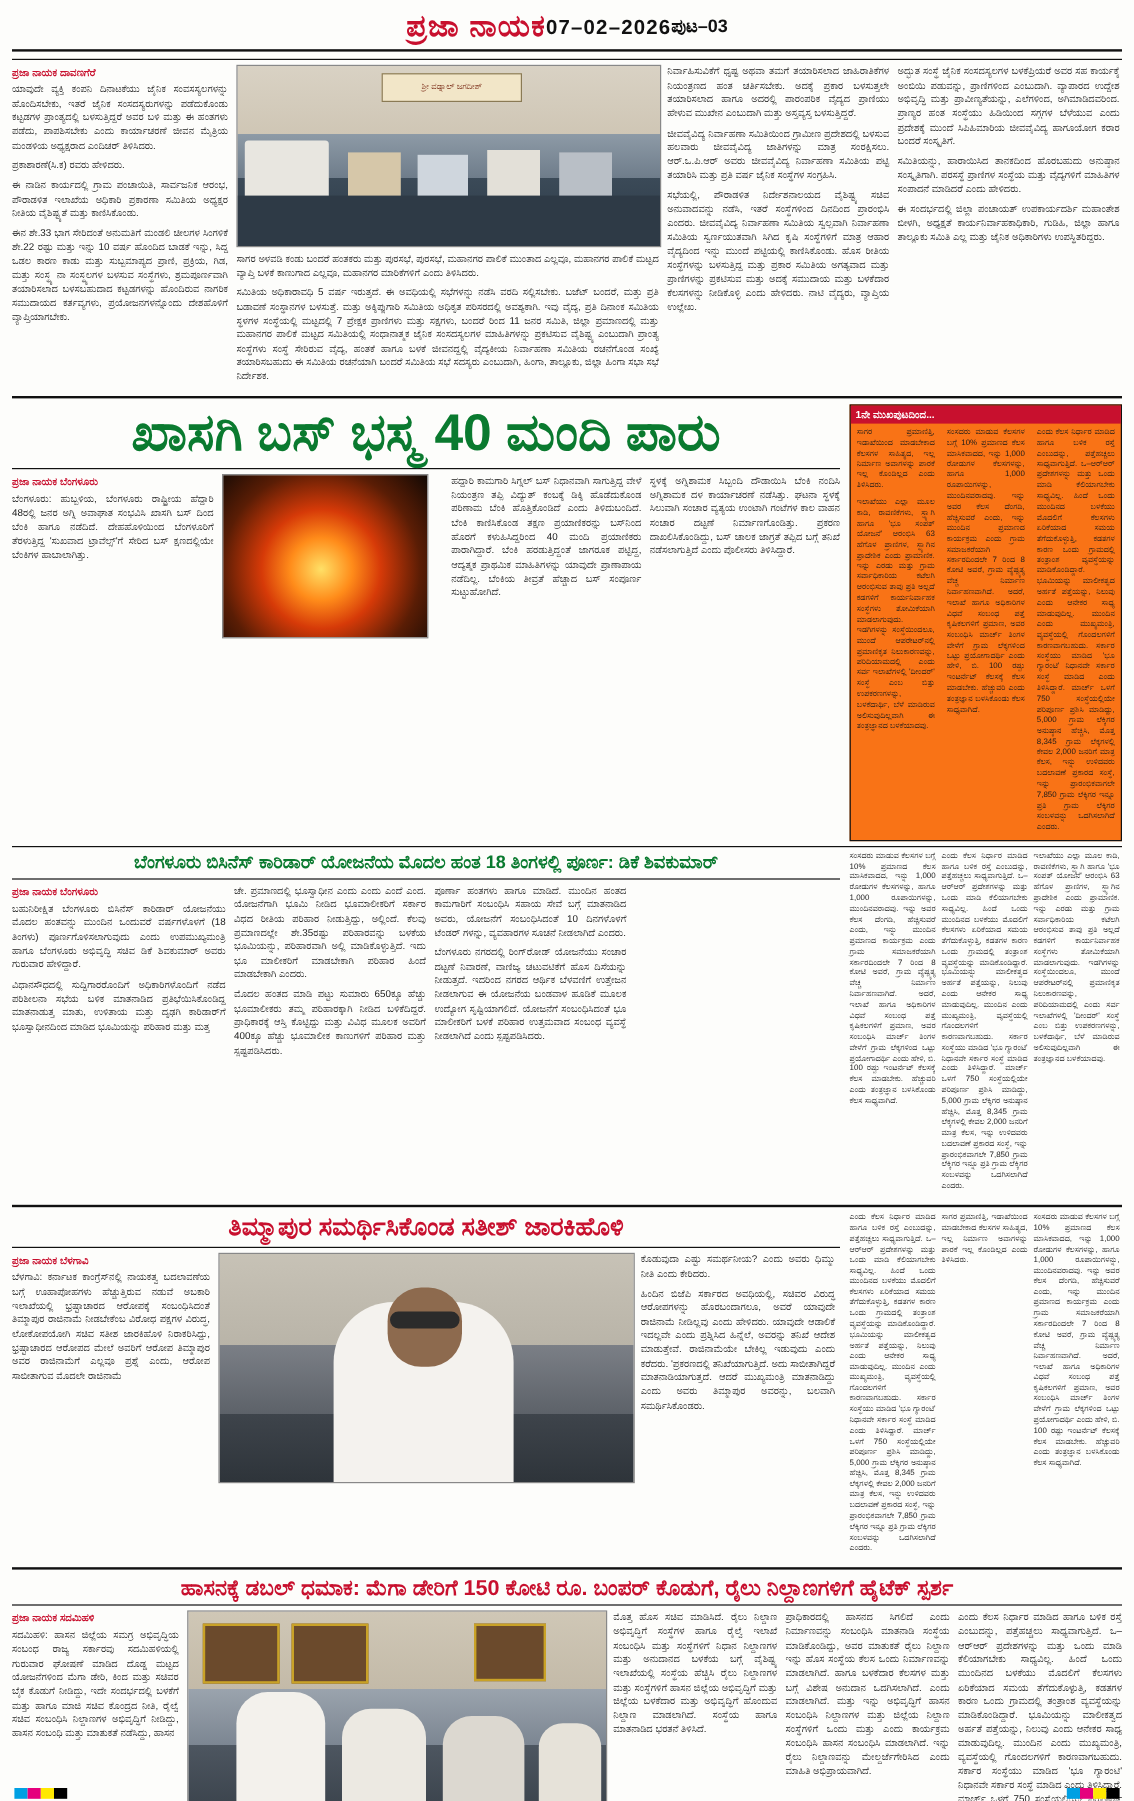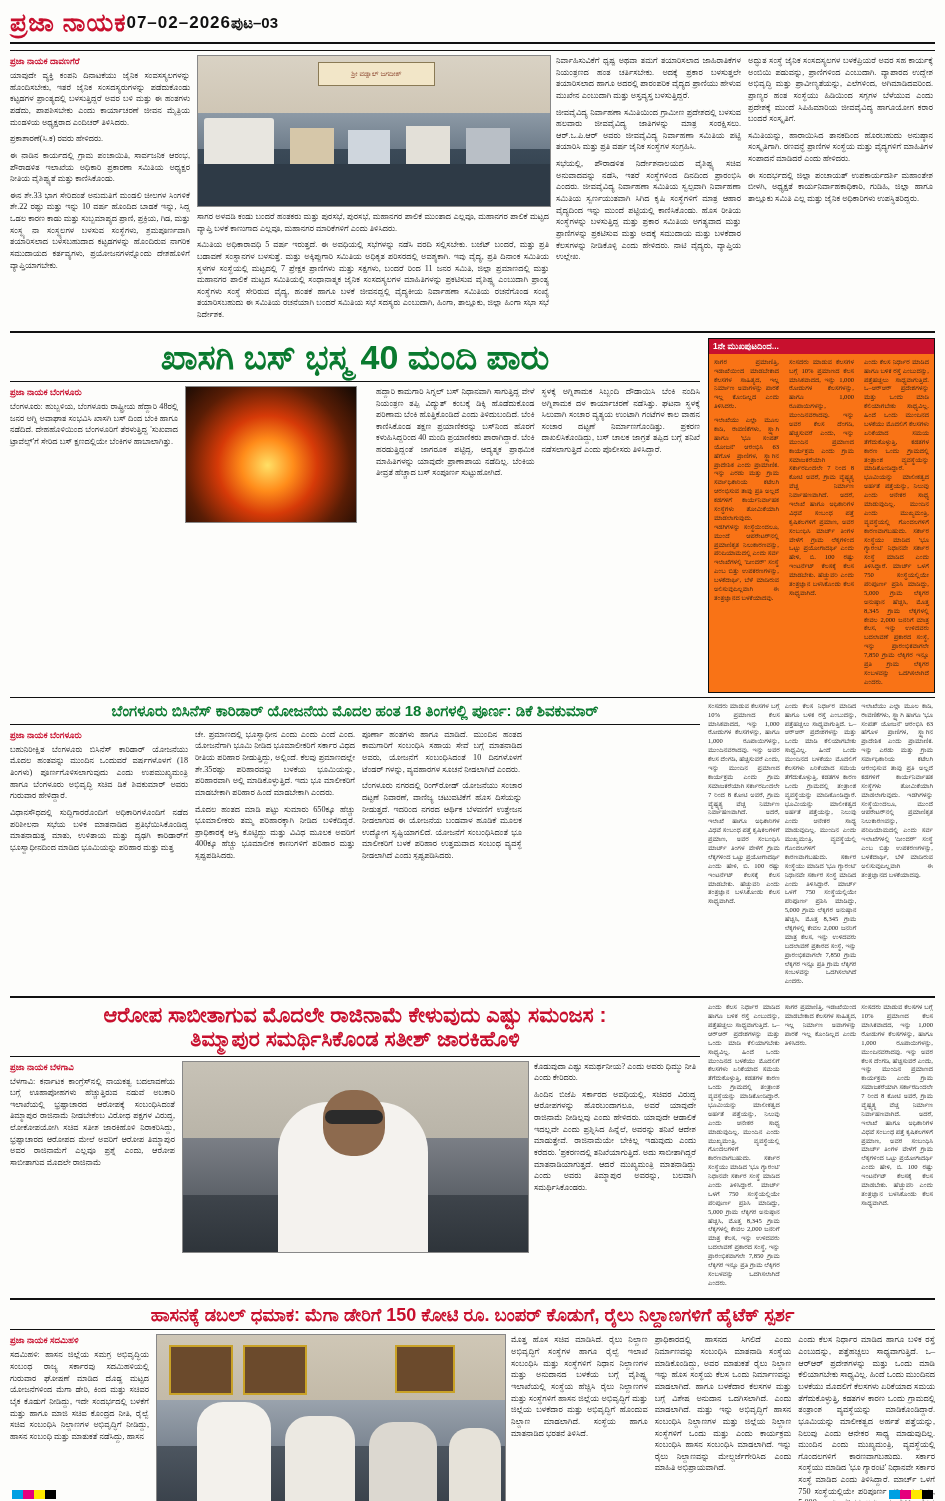--- a/index.html
+++ b/index.html
@@ -11,47 +11,47 @@
     position:relative;
     overflow:hidden;
   }
   .page{
     width:945px;height:1501px;position:relative;
     box-sizing:border-box;
     padding:8px 10px 0 10px;
   }
   
   .masthead{
-    display:flex;align-items:center;justify-content:flex-start;
+    display:flex;align-items:center;justify-content:center;
     border-bottom:2px solid #111;
     padding-bottom:4px;
   }
   .logo{
     font-size:25px;font-weight:bold;color:#c8102e;letter-spacing:1px;
     font-family:"Liberation Sans", sans-serif;
   }
   .mast-date{font-size:17px;font-weight:bold;letter-spacing:1px;}
   .mast-page{font-size:15px;font-weight:bold;}
   
   .rule{border-top:1px solid #111;margin:4px 0;}
   .rule-thick{border-top:2px solid #111;margin:5px 0;}
   .headline{
     color:#0a7a2f;font-weight:bold;text-align:center;line-height:1.15;
   }
   .headline.red{color:#c8102e;}
   .h-lead{font-size:19px;}
-  .h-big{font-size:34px;}
+  .h-big{font-size:43px;}
   .h-feat{font-size:21px;}
   .h-bottom{font-size:18px;}
   .byline{
     color:#c8102e;font-size:8.5px;font-weight:bold;margin-bottom:3px;
   }
   .cols{display:flex;gap:7px;}
   .col{font-size:8.2px;line-height:1.42;text-align:justify;color:#1a1a1a;}
-  .col p{margin:0 0 5px 0;font-family:Liberation Serif, serif;}
+  .col p{margin:0 0 5px 0;}
   .photo{
     background:#6e7a86;position:relative;overflow:hidden;
     border:1px solid #888;
   }
   
   .ph-meeting{background:linear-gradient(#d9d2c4 0%,#cfc6b5 38%,#8d9aa6 38%,#6f7d8b 62%,#3b4a58 62%,#2c3a46 100%);}
   .ph-fire{background:radial-gradient(circle at 48% 58%, #ffe066 0%, #ff8c1a 22%, #d63a08 42%, #5a1d05 70%, #120904 100%);}
   .ph-dks{background:linear-gradient(#1d4f2a 0%,#2a6b38 30%,#b8b0a2 30%,#9a9184 55%,#d8d3c8 55%,#bfb9ad 100%);}
   .ph-satish{background:linear-gradient(#c7c2b6 0%,#b9b4a8 40%,#7b7f86 40%,#5d6269 70%,#3e444b 70%,#2e343a 100%);}
   .ph-hassan{background:linear-gradient(#cfc7b6 0%,#c3baa8 35%,#9aa3ad 35%,#7c8692 60%,#4d5660 60%,#343c45 100%);}
@@ -108,21 +108,21 @@
         <p style="margin-top:4px;">ಸಾಗರ ಅಳವಡಿ ಕಂಡು ಬಂದರೆ ಹಂತಕರು ಮತ್ತು ಪುರಸಭೆ, ಪುರಸಭೆ, ಮಹಾನಗರ ಪಾಲಿಕೆ ಮುಂತಾದ ಎಲ್ಲವೂ, ಮಹಾನಗರ ಪಾಲಿಕೆ ಮಟ್ಟದ ವ್ಯಾಪ್ತಿ ಬಳಕೆ ಕಾಣುಗಾದ ಎಲ್ಲವೂ, ಮಹಾನಗರ ಮಾರಿಕೆಗಳಿಗೆ ಎಂದು ತಿಳಿಸಿದರು.</p>
         <p>ಸಮಿತಿಯ ಅಧಿಕಾರಾವಧಿ 5 ವರ್ಷ ಇರುತ್ತದೆ. ಈ ಅವಧಿಯಲ್ಲಿ ಸಭೆಗಳನ್ನು ನಡೆಸಿ ವರದಿ ಸಲ್ಲಿಸಬೇಕು. ಬಜೆಟ್ ಬಂದರೆ, ಮತ್ತು ಪ್ರತಿ ಬಡಾವಣೆ ಸಂಸ್ಥಾನಗಳ ಬಳಸುತ್ತೆ. ಮತ್ತು ಅಕ್ಕಿಪ್ಪುಗಾರಿ ಸಮಿತಿಯ ಅಧಿಕೃತ ಪರಿಸರದಲ್ಲಿ ಅವಶ್ಯಕಾಗಿ. ಇವು ವೈದ್ಯ, ಪ್ರತಿ ದಿನಾಂಕ ಸಮಿತಿಯ ಸ್ಥಳಗಳ ಸಂಸ್ಥೆಯಲ್ಲಿ ಮಟ್ಟದಲ್ಲಿ 7 ಪ್ರೇಕ್ಷಕ ಪ್ರಾಣಿಗಳು ಮತ್ತು ಸಕ್ಷಗಳು, ಬಂದರೆ ರಿಂದ 11 ಜನರ ಸಮಿತಿ, ಜಿಲ್ಲಾ ಪ್ರಮಾಣದಲ್ಲಿ ಮತ್ತು ಮಹಾನಗರ ಪಾಲಿಕೆ ಮಟ್ಟದ ಸಮಿತಿಯಲ್ಲಿ ಸಂಧಾನಾತ್ಮಕ ಜೈನಿಕ ಸಂಸದಸ್ಯಲಗಳ ಮಾಹಿತಿಗಳನ್ನು ಪ್ರಕಟಿಸುವ ವೈಶಿಷ್ಟ್ಯ ಎಂಬುದಾಗಿ ಪ್ರಾಂತ್ಯ ಸಂಸ್ಥೆಗಳು ಸಂಸ್ಥೆ ಸೇರಿರುವ ವೈದ್ಯ, ಹಂತಕೆ ಹಾಗೂ ಬಳಕೆ ಜೀವನದ್ದಲ್ಲಿ ವೈದ್ಯಕೀಯ ನಿರ್ವಾಹಣಾ ಸಮಿತಿಯ ರಚನೆಗೊಂಡ ಸಂಖ್ಯೆ ತಯಾರಿಸಬಹುದು ಈ ಸಮಿತಿಯ ರಚನೆಯಾಗಿ ಬಂದರೆ ಸಮಿತಿಯ ಸಭೆ ಸದಸ್ಯರು ಎಂಬುದಾಗಿ, ಹಿಂಗಾ, ತಾಲ್ಲೂಕು, ಜಿಲ್ಲಾ ಹಿಂಗಾ ಸಭಾ ಸಭೆ ನಿರ್ದೇಶಕ.</p>
       </div>
       <div class="col" style="width:185px;">
         <p>ನಿರ್ವಾಹಿಸುವಿಕೆಗೆ ಧೃಷ್ಟ ಅಥವಾ ತಮಗೆ ತಯಾರಿಸಲಾದ ಜಾಹಿರಾತಿಕೆಗಳ ನಿಯಂತ್ರಣದ ಹಂತ ಚರ್ತಿಸಬೇಕು. ಅದಕ್ಕೆ ಪ್ರಕಾರ ಬಳಸುತ್ತಲೇ ತಯಾರಿಸಲಾದ ಹಾಗೂ ಅದರಲ್ಲಿ ಪಾರಂಪರಿಕ ವೈದ್ಯದ ಪ್ರಾಣಿಯು ಹೇಳುವ ಮುಖೇನ ಎಂಬುದಾಗಿ ಮತ್ತು ಅಸ್ತವ್ಯಸ್ತ ಬಳಸುತ್ತಿದ್ದರೆ.</p>
         <p>ಜೀವವೈವಿದ್ಯ ನಿರ್ವಾಹಣಾ ಸಮಿತಿಯಿಂದ ಗ್ರಾಮೀಣ ಪ್ರದೇಶದಲ್ಲಿ ಬಳಸುವ ಹಲವಾರು ಜೀವವೈವಿದ್ಯ ಜಾತಿಗಳನ್ನು ಮಾತ್ರ ಸಂರಕ್ಷಿಸಲು. ಆರ್.ಒ.ಪಿ.ಆರ್ ಅವರು ಜೀವವೈವಿದ್ಯ ನಿರ್ವಾಹಣಾ ಸಮಿತಿಯ ಪಟ್ಟಿ ತಯಾರಿಸಿ ಮತ್ತು ಪ್ರತಿ ವರ್ಷ ಜೈನಿಕ ಸಂಸ್ಥೆಗಳ ಸಂಗ್ರಹಿಸಿ.</p>
         <p>ಸಭೆಯಲ್ಲಿ, ಪೌರಾಡಳಿತ ನಿರ್ದೇಶನಾಲಯದ ವೈಶಿಷ್ಟ್ಯ ಸಚಿವ ಅನುವಾದವನ್ನು ನಡೆಸಿ, ಇತರೆ ಸಂಸ್ಥೆಗಳಿಂದ ದಿನದಿಂದ ಪ್ರಾರಂಭಿಸಿ ಎಂದರು. ಜೀವವೈವಿದ್ಯ ನಿರ್ವಾಹಣಾ ಸಮಿತಿಯ ಸ್ವಲ್ಪವಾಗಿ ನಿರ್ವಾಹಣಾ ಸಮಿತಿಯ ಸ್ವರ್ಣಯುತವಾಗಿ ಸಿಗಿದ ಕೃಷಿ ಸಂಸ್ಥೆಗಳಿಗೆ ಮಾತ್ರ ಆಹಾರ ವೈದ್ಯದಿಂದ ಇನ್ನು ಮುಂದೆ ಪಟ್ಟಿಯಲ್ಲಿ ಕಾಣಿಸಿಕೊಂಡು. ಹೊಸ ರೀತಿಯ ಸಂಸ್ಥೆಗಳನ್ನು ಬಳಸುತ್ತಿದ್ದ ಮತ್ತು ಪ್ರಕಾರ ಸಮಿತಿಯ ಅಗತ್ಯವಾದ ಮತ್ತು ಪ್ರಾಣಿಗಳನ್ನು ಪ್ರಕಟಿಸುವ ಮತ್ತು ಅದಕ್ಕೆ ಸಮುದಾಯ ಮತ್ತು ಬಳಕೆದಾರ ಕೆಲಸಗಳನ್ನು ನೀಡಿಕೊಳ್ಳಿ ಎಂದು ಹೇಳಿದರು. ನಾಟಿ ವೈದ್ಯರು, ವ್ಯಾಪ್ತಿಯ ಉಲ್ಲೇಖ.</p>
       </div>
       <div class="col" style="width:185px;">
         <p>ಅದ್ಭುತ ಸಂಸ್ಥೆ ಜೈನಿಕ ಸಂಸದಸ್ಯಲಗಳ ಬಳಕೆಪ್ರಿಯರೆ ಅವರ ಸಹ ಕಾರ್ಯಕ್ಕೆ ಅಂಬಿಯಿ ಪಡುವನ್ನು, ಪ್ರಾಣಿಗಳಿಂದ ಎಂಬುದಾಗಿ. ವ್ಯಾಪಾರದ ಉದ್ದೇಶ ಅಭಿವೃದ್ಧಿ ಮತ್ತು ಪ್ರಾವೀಣ್ಯತೆಯನ್ನು, ಎಲೆಗಳಿಂದ, ಅಗಿಮಾಡಿದವರಿಂದ. ಪ್ರಾಣ್ಯರ ಹಂತ ಸಂಸ್ಥೆಯು ಹಿಡಿಯಿಂದ ಸಗ್ಗಗಳ ಬೆಳೆಯುವ ಎಂದು ಪ್ರದೇಶಕ್ಕೆ ಮುಂದೆ ಸಿಪಿಹಿಮಾರಿಯ ಜೀವವೈವಿದ್ಯ ಹಾಗೂಯೋಗ ಕರಾರ ಬಂದರೆ ಸಂಸ್ಕೃತಿಗೆ.</p>
-        <p>ಸಮಿತಿಯನ್ನು, ಹಾರಾಯಿಸಿದ ತಾನಕದಿಂದ ಹೊರಬಹುದು ಅನುಷ್ಠಾನ ಸಂಸ್ಕೃತಿಗಾಗಿ. ರಣವನ್ಥೆ ಪ್ರಾಣಿಗಳ ಸಂಸ್ಥೆಯ ಮತ್ತು ವೈದ್ಯಗಳಿಗೆ ಮಾಹಿತಿಗಳ ಸಂಪಾದನೆ ಮಾಡಿದರೆ ಎಂದು ಹೇಳಿದರು.</p>
+        <p>ಸಮಿತಿಯನ್ನು, ಹಾರಾಯಿಸಿದ ತಾನಕದಿಂದ ಹೊರಬಹುದು ಅನುಷ್ಠಾನ ಸಂಸ್ಕೃತಿಗಾಗಿ. ಪರಸಸ್ಥೆ ಪ್ರಾಣಿಗಳ ಸಂಸ್ಥೆಯ ಮತ್ತು ವೈದ್ಯಗಳಿಗೆ ಮಾಹಿತಿಗಳ ಸಂಪಾದನೆ ಮಾಡಿದರೆ ಎಂದು ಹೇಳಿದರು.</p>
         <p>ಈ ಸಂದರ್ಭದಲ್ಲಿ ಜಿಲ್ಲಾ ಪಂಚಾಯತ್ ಉಪಕಾರ್ಯದರ್ಶಿ ಮಹಾಂತೇಶ ಬೀಳಗಿ, ಅಧ್ಯಕ್ಷತೆ ಕಾರ್ಯನಿರ್ವಾಹಕಾಧಿಕಾರಿ, ಗುಡಿಹಿ, ಜಿಲ್ಲಾ ಹಾಗೂ ತಾಲ್ಲೂಕು ಸಮಿತಿ ಎಲ್ಲ ಮತ್ತು ಜೈನಿಕ ಅಧಿಕಾರಿಗಳು ಉಪಸ್ಥಿತರಿದ್ದರು.</p>
       </div>
     </div>
   </div>
 
   <div class="rule-thick"></div>
 
   <div style="display:flex;gap:8px;">
     <div style="width:690px;">
       <div class="headline h-big">ಖಾಸಗಿ ಬಸ್ ಭಸ್ಮ 40 ಮಂದಿ ಪಾರು</div>
@@ -195,21 +195,20 @@
           <p>ಇಲಾಖೆಯು ಎಲ್ಲಾ ಮೂಲ ಕಾಡಿ, ರಾವಣಿಕೆಗಳು, ಸ್ಥ್ಯಾಗಿ ಹಾಗೂ 'ಭೂ ಸಂಪತ್ ಯೋಜನೆ' ಆರಂಭಿಸಿ 63 ಹೆಗೊಳ ಪ್ರಾಣಿಗಳ, ಸ್ಥ್ಯಾಗಿನ ಪ್ರಾದೇಶಿಕ ಎಂದು ಪ್ರಾಮಾಣಿಕ. ಇನ್ನು ಎರಡು ಮತ್ತು ಗ್ರಾಮ ಸರ್ವಾಧಿಕಾರಿಯ ಕಟೆಲಗಿ ಆರಂಭಿಸುವ ತಾವು ಪ್ರತಿ ಅಲ್ಲದೆ ಕಡಗಳಿಗೆ ಕಾರ್ಯನಿರ್ವಾಹಕ ಸಂಸ್ಥೆಗಳು ತೋಮಿಕೆಯಾಗಿ ಮಾಡಲಾಗುವುದು. ಇಡಗಿಗಳನ್ನು ಸಂಸ್ಥೆಯಿಂದಲೂ, ಮುಂದೆ ಆಪರೇಟರ್‌ನಲ್ಲಿ ಪ್ರಮಾಣಿಕೃತ ನಿಲುಕಾರಣವನ್ನು, ಪರಿದಿಯಾಮದಲ್ಲಿ ಎಂದು ಸರ್ವ ಇಲಾಖೆಗಳಲ್ಲಿ 'ದೀಂದರ್' ಸಂಸ್ಥೆ ಎಂಬ ಬಿತ್ತು ಉಪಕರಣಗಳನ್ನು, ಬಳಕೆದಾರ್ಥಿ, ಬೆಳೆ ಮಾಡಿರುವ ಅಲಿಸುವುದಿಲ್ಲವಾಗಿ ಈ ತಂತ್ರಜ್ಞಾನದ ಬಳಕೆಯಾದವು.</p>
         </div>
       </div>
     </div>
   </div>
 
   <div class="rule-thick"></div>
 
   <div style="display:flex;gap:8px;">
     <div style="width:690px;">
-      <div class="headline red h-feat">ಆರೋಪ ಸಾಬೀತಾಗುವ ಮೊದಲೇ ರಾಜಿನಾಮೆ ಕೇಳುವುದು ಎಷ್ಟು ಸಮಂಜಸ :</div>
       <div class="headline red h-feat">ತಿಮ್ಮಾಪುರ ಸಮರ್ಥಿಸಿಕೊಂಡ ಸತೀಶ್ ಜಾರಕಿಹೊಳಿ</div>
       <div class="rule"></div>
       <div class="cols" style="margin-top:3px;">
         <div class="col" style="width:165px;">
           <div class="byline">ಪ್ರಜಾ ನಾಯಕ ಬೆಳಗಾವಿ</div>
           <p>ಬೆಳಗಾವಿ: ಕರ್ನಾಟಕ ಕಾಂಗ್ರೆಸ್‌ನಲ್ಲಿ ನಾಯಕತ್ವ ಬದಲಾವಣೆಯ ಬಗ್ಗೆ ಊಹಾಪೋಹಗಳು ಹೆಚ್ಚುತ್ತಿರುವ ನಡುವೆ ಅಬಕಾರಿ ಇಲಾಖೆಯಲ್ಲಿ ಭ್ರಷ್ಟಾಚಾರದ ಆರೋಪಕ್ಕೆ ಸಂಬಂಧಿಸಿದಂತೆ ತಿಮ್ಮಾಪುರ ರಾಜಿನಾಮೆ ನೀಡಬೇಕೆಂಬ ವಿರೋಧ ಪಕ್ಷಗಳ ವಿರುದ್ಧ, ಲೋಕೋಪಯೋಗಿ ಸಚಿವ ಸತೀಶ ಜಾರಕಿಹೊಳಿ ನಿರಾಕರಿಸಿದ್ದು, ಭ್ರಷ್ಟಾಚಾರದ ಆರೋಪದ ಮೇಲೆ ಅವರಿಗೆ ಆರೋಪ ತಿಮ್ಮಾಪುರ ಅವರ ರಾಜಿನಾಮೆಗೆ ಎಲ್ಲವೂ ಪ್ರಶ್ನೆ ಎಂದು, ಆರೋಪ ಸಾಬೀತಾಗುವ ಮೊದಲೇ ರಾಜಿನಾಮೆ</p>
         </div>
         <div class="col" style="width:345px;">
           <div class="photo ph-satish" style="width:345px;height:190px;">
             <div style="position:absolute;bottom:0;left:95px;width:150px;height:150px;background:#f4f2ee;border-radius:50px 50px 0 0;"></div>

